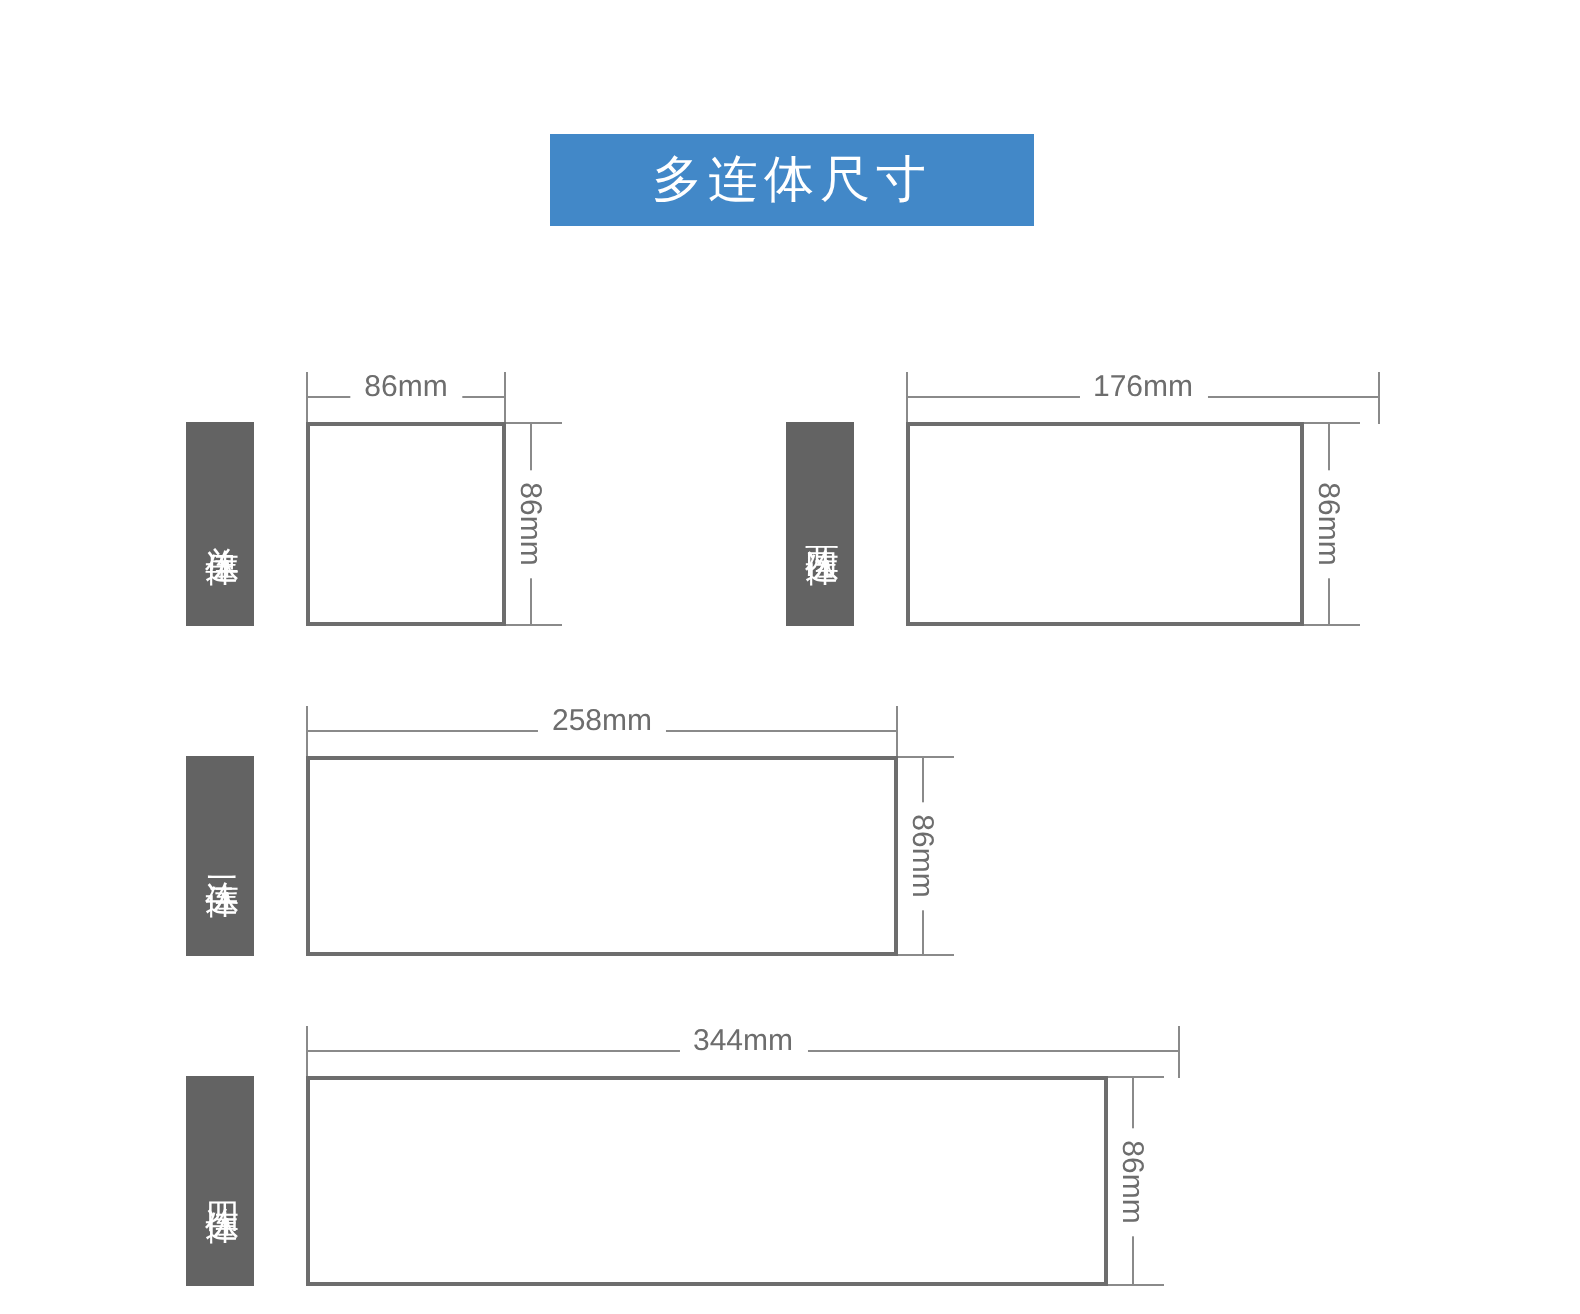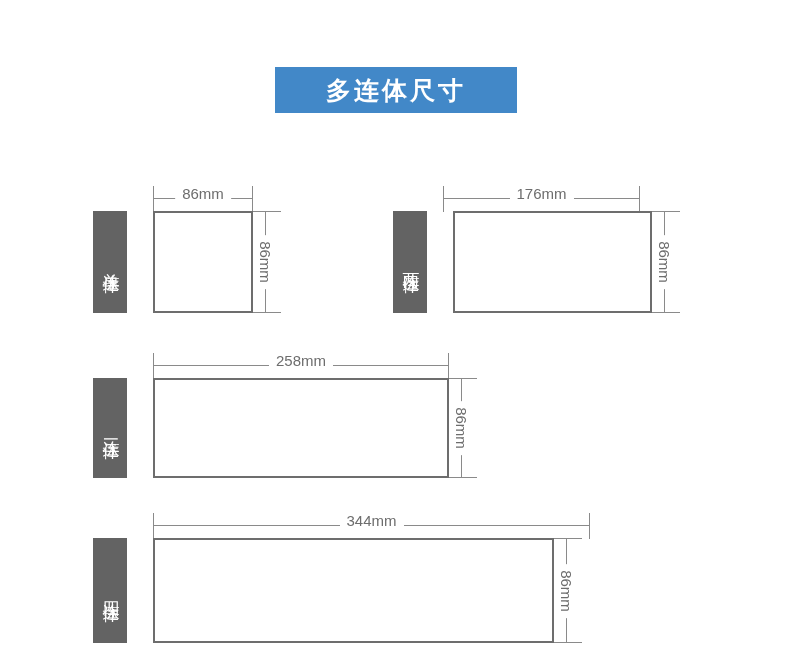--- a/index.html
+++ b/index.html
@@ -24,21 +24,21 @@
     width: 242px;
     height: 46px;
     background: #4288c8;
     display: flex;
     align-items: center;
     justify-content: center;
   }
   #title-banner .title-text {
     color: #ffffff;
     font-size: 25px;
-    font-weight: bold;
+    font-weight: normal;
     letter-spacing: 3px;
     line-height: 1;
   }
 
   
   .spec-row {
     position: absolute;
   }
 
   
@@ -178,21 +178,21 @@
     <div class="dim-value">86mm</div>
   </div>
 </div>
 
 <div class="spec-row">
 
   <div class="label-tab" style="left:393px; top:211px; height:102px;">
     <span class="tab-text">两连体</span>
   </div>
 
-  <div class="dim-h" style="left:443px; top:186px; width:197px;">
+  <div class="dim-h" style="left:453px; top:186px; width:237px;">
     <div class="dim-line"></div>
     <div class="dim-cap left"></div>
     <div class="dim-cap right"></div>
     <div class="dim-value">176mm</div>
   </div>
 
   <div class="ext-line" style="left:652px; top:211px; width:28px; height:1px;"></div>
   <div class="ext-line" style="left:652px; top:312px; width:28px; height:1px;"></div>
 
   <div class="product-rect" style="left:453px; top:211px; width:199px; height:102px;"></div>

